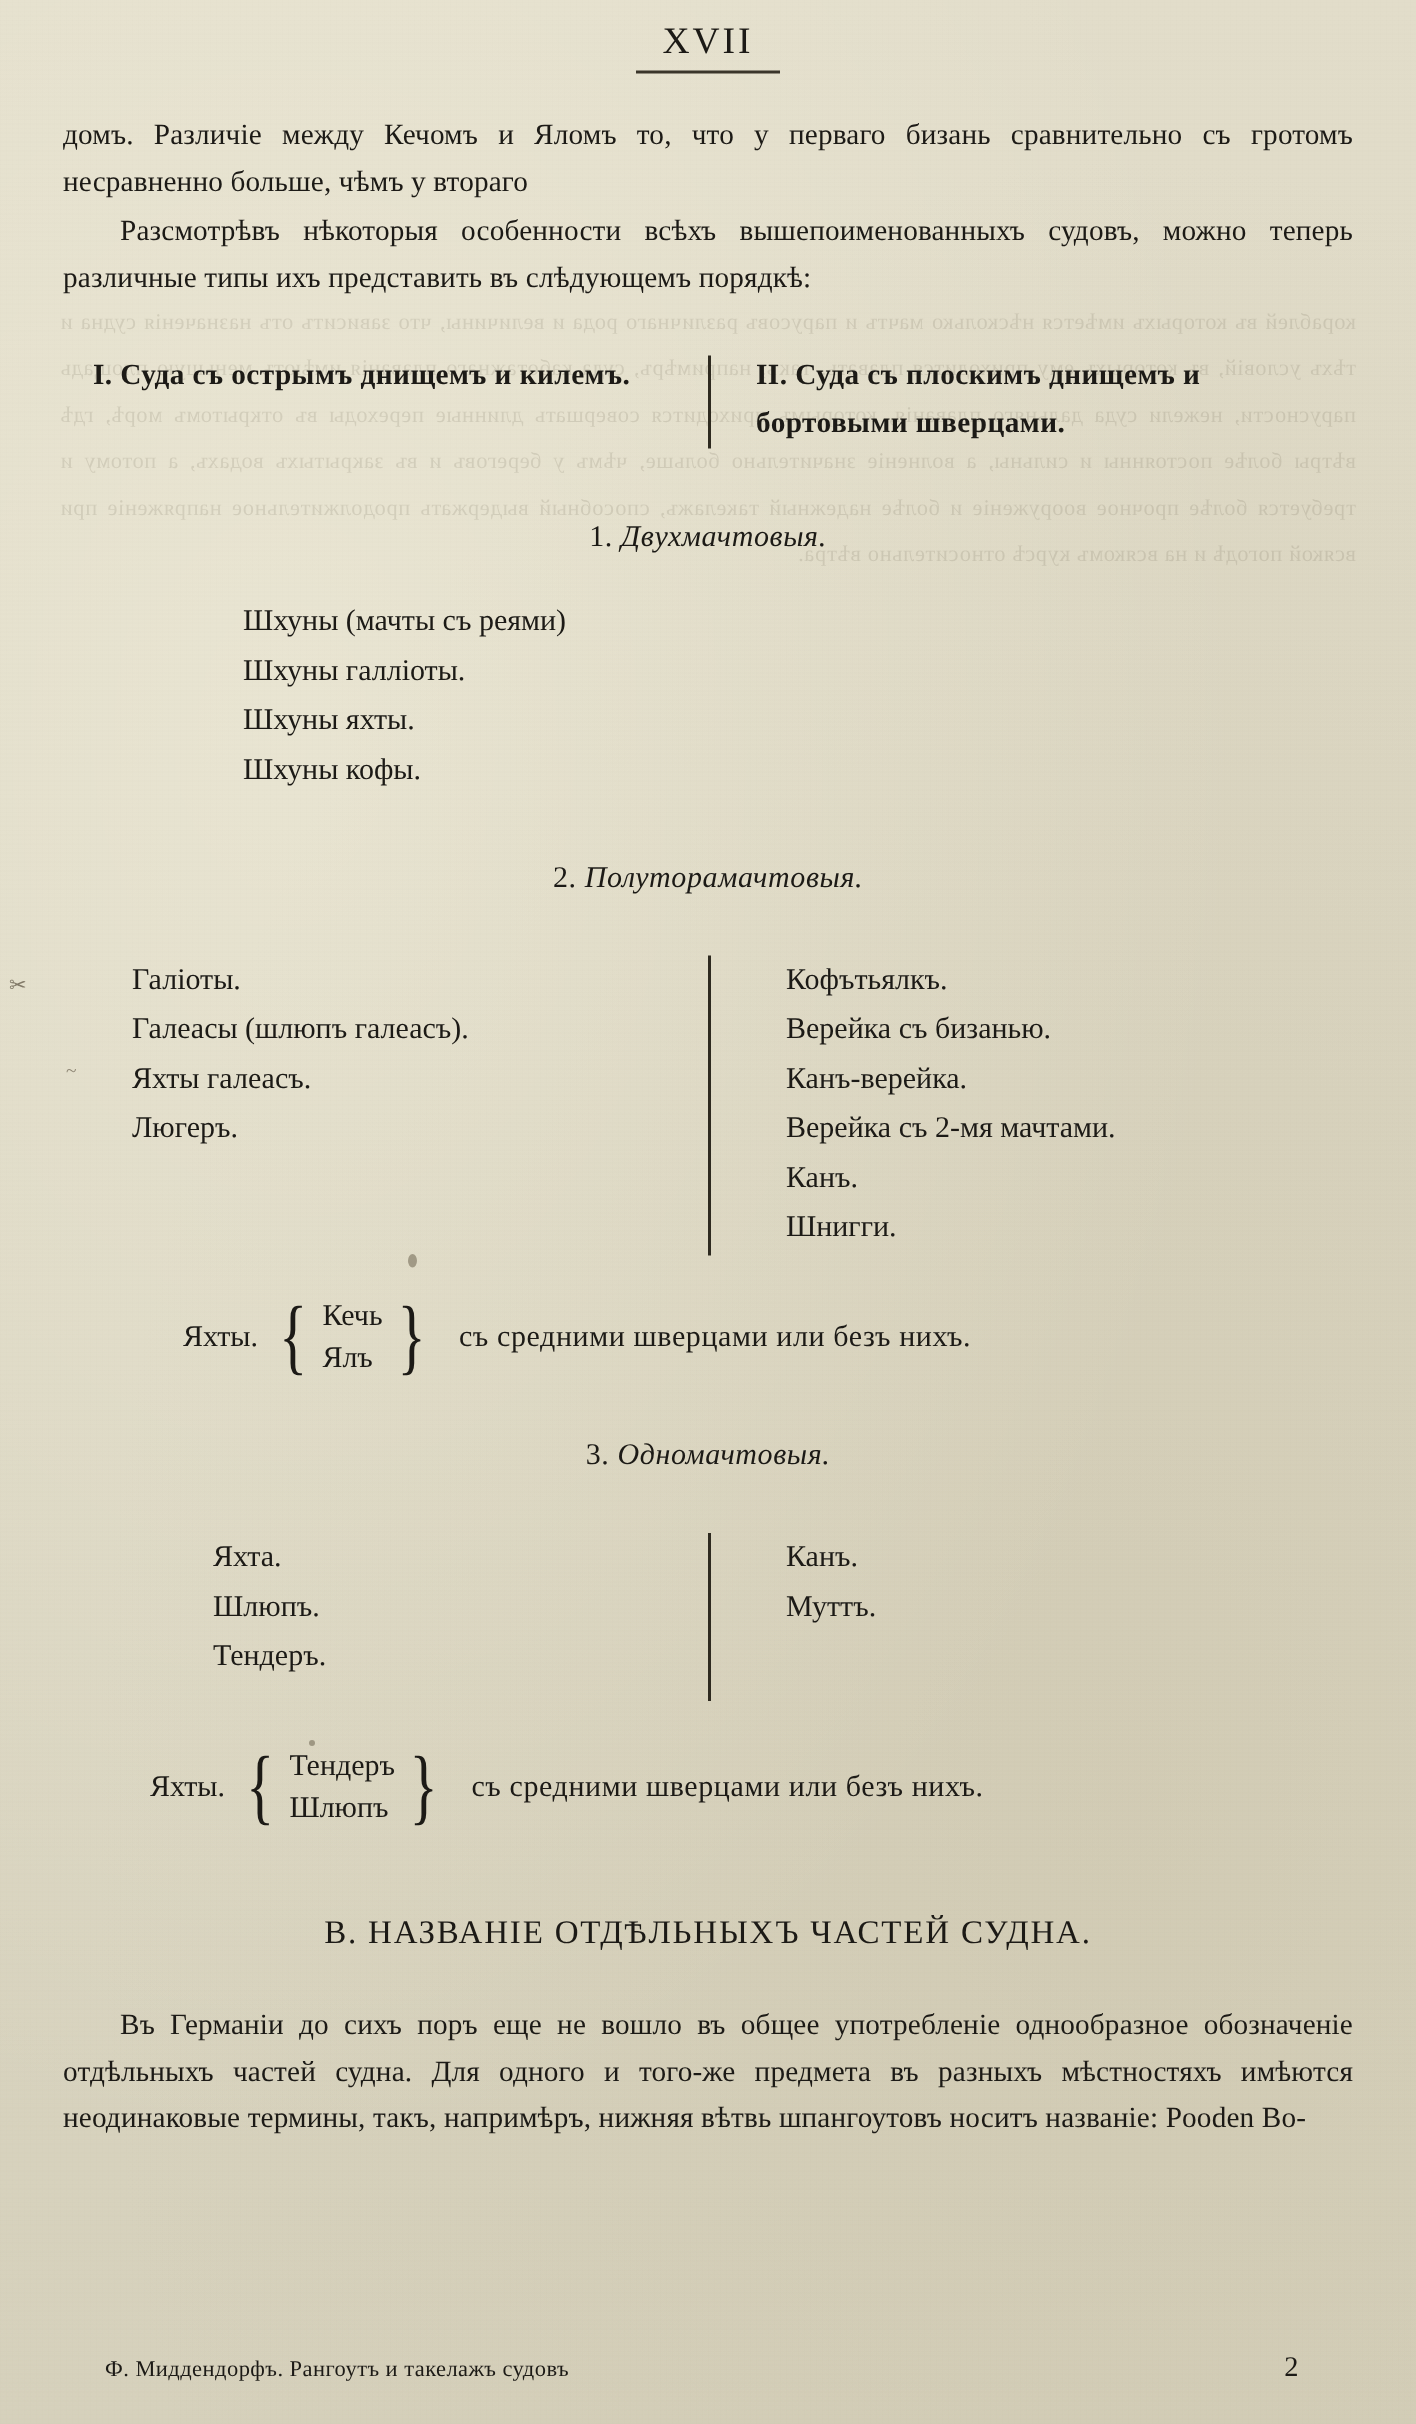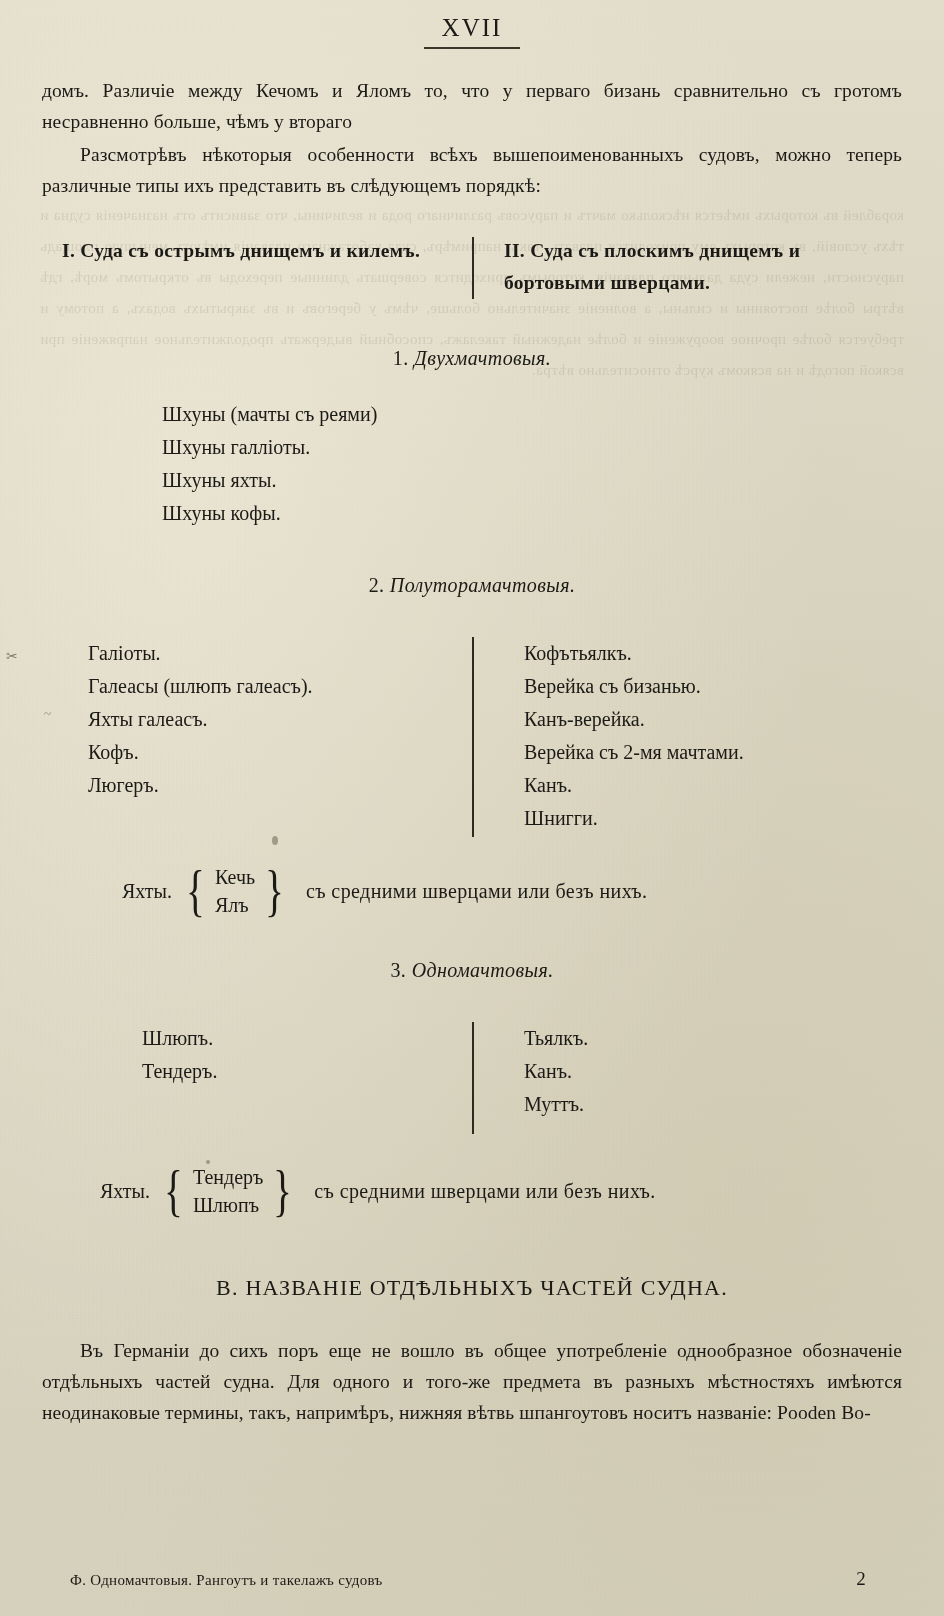--- a/index.html
+++ b/index.html
@@ -273,21 +273,20 @@
       <span class="num">2.</span>
       <span>Полуторамачтовыя.</span>
     </div>
 
     <div class="two-col-lists" style="min-height:200px;">
       <div class="divider-list" style="height:200px;"></div>
       <div class="col left">
         <div>Галіоты.</div>
         <div>Галеасы (шлюпъ галеасъ).</div>
         <div>Яхты галеасъ.</div>
-        <div>Кофъ.</div>
         <div>Люгеръ.</div>
       </div>
       <div class="col right">
         <div>Кофътьялкъ.</div>
         <div>Верейка съ бизанью.</div>
         <div>Канъ-верейка.</div>
         <div>Верейка съ 2-мя мачтами.</div>
         <div>Канъ.</div>
         <div>Шнигги.</div>
       </div>
@@ -307,25 +306,25 @@
     </div>
 
     <div class="section-title" style="margin-top:40px;">
       <span class="num">3.</span>
       <span>Одномачтовыя.</span>
     </div>
 
     <div class="two-col-lists" style="min-height:135px;">
       <div class="divider-list" style="height:112px;"></div>
       <div class="col left" style="padding-left:100px;">
+        <div>Яхта.</div>
         <div>Шлюпъ.</div>
         <div>Тендеръ.</div>
       </div>
       <div class="col right">
-        <div>Тьялкъ.</div>
         <div>Канъ.</div>
         <div>Муттъ.</div>
       </div>
     </div>
 
     <div class="brace-row" style="margin-top:6px; padding-left:58px;">
       <span class="lead">Яхты.</span>
       <span class="brace-wrap">
         <span class="brace">{</span>
         <span class="brace-items">
@@ -337,16 +336,16 @@
       <span class="brace-tail">съ средними шверцами или  безъ нихъ.</span>
     </div>
 
     <div class="chapter-title">B. НАЗВАНІЕ ОТДѢЛЬНЫХЪ ЧАСТЕЙ СУДНА.</div>
 
     <div class="para indent" style="margin-top:34px;">Въ Германіи до сихъ поръ еще не вошло въ общее употребленіе однообразное обозначеніе отдѣльныхъ частей судна. Для одного и того-же предмета въ разныхъ мѣстностяхъ имѣются неодинаковые термины, такъ, напримѣръ, нижняя вѣтвь шпангоутовъ носитъ названіе: Pooden Bo-</div>
 
   </div>
 
   <div class="footer">
-    <div class="sig">Ф. Одномачтовыя. Рангоутъ и такелажъ судовъ</div>
+    <div class="sig">Ф. Миддендорфъ. Рангоутъ и такелажъ судовъ</div>
     <div class="pg">2</div>
   </div>
 </div>
 
 </body></html>

